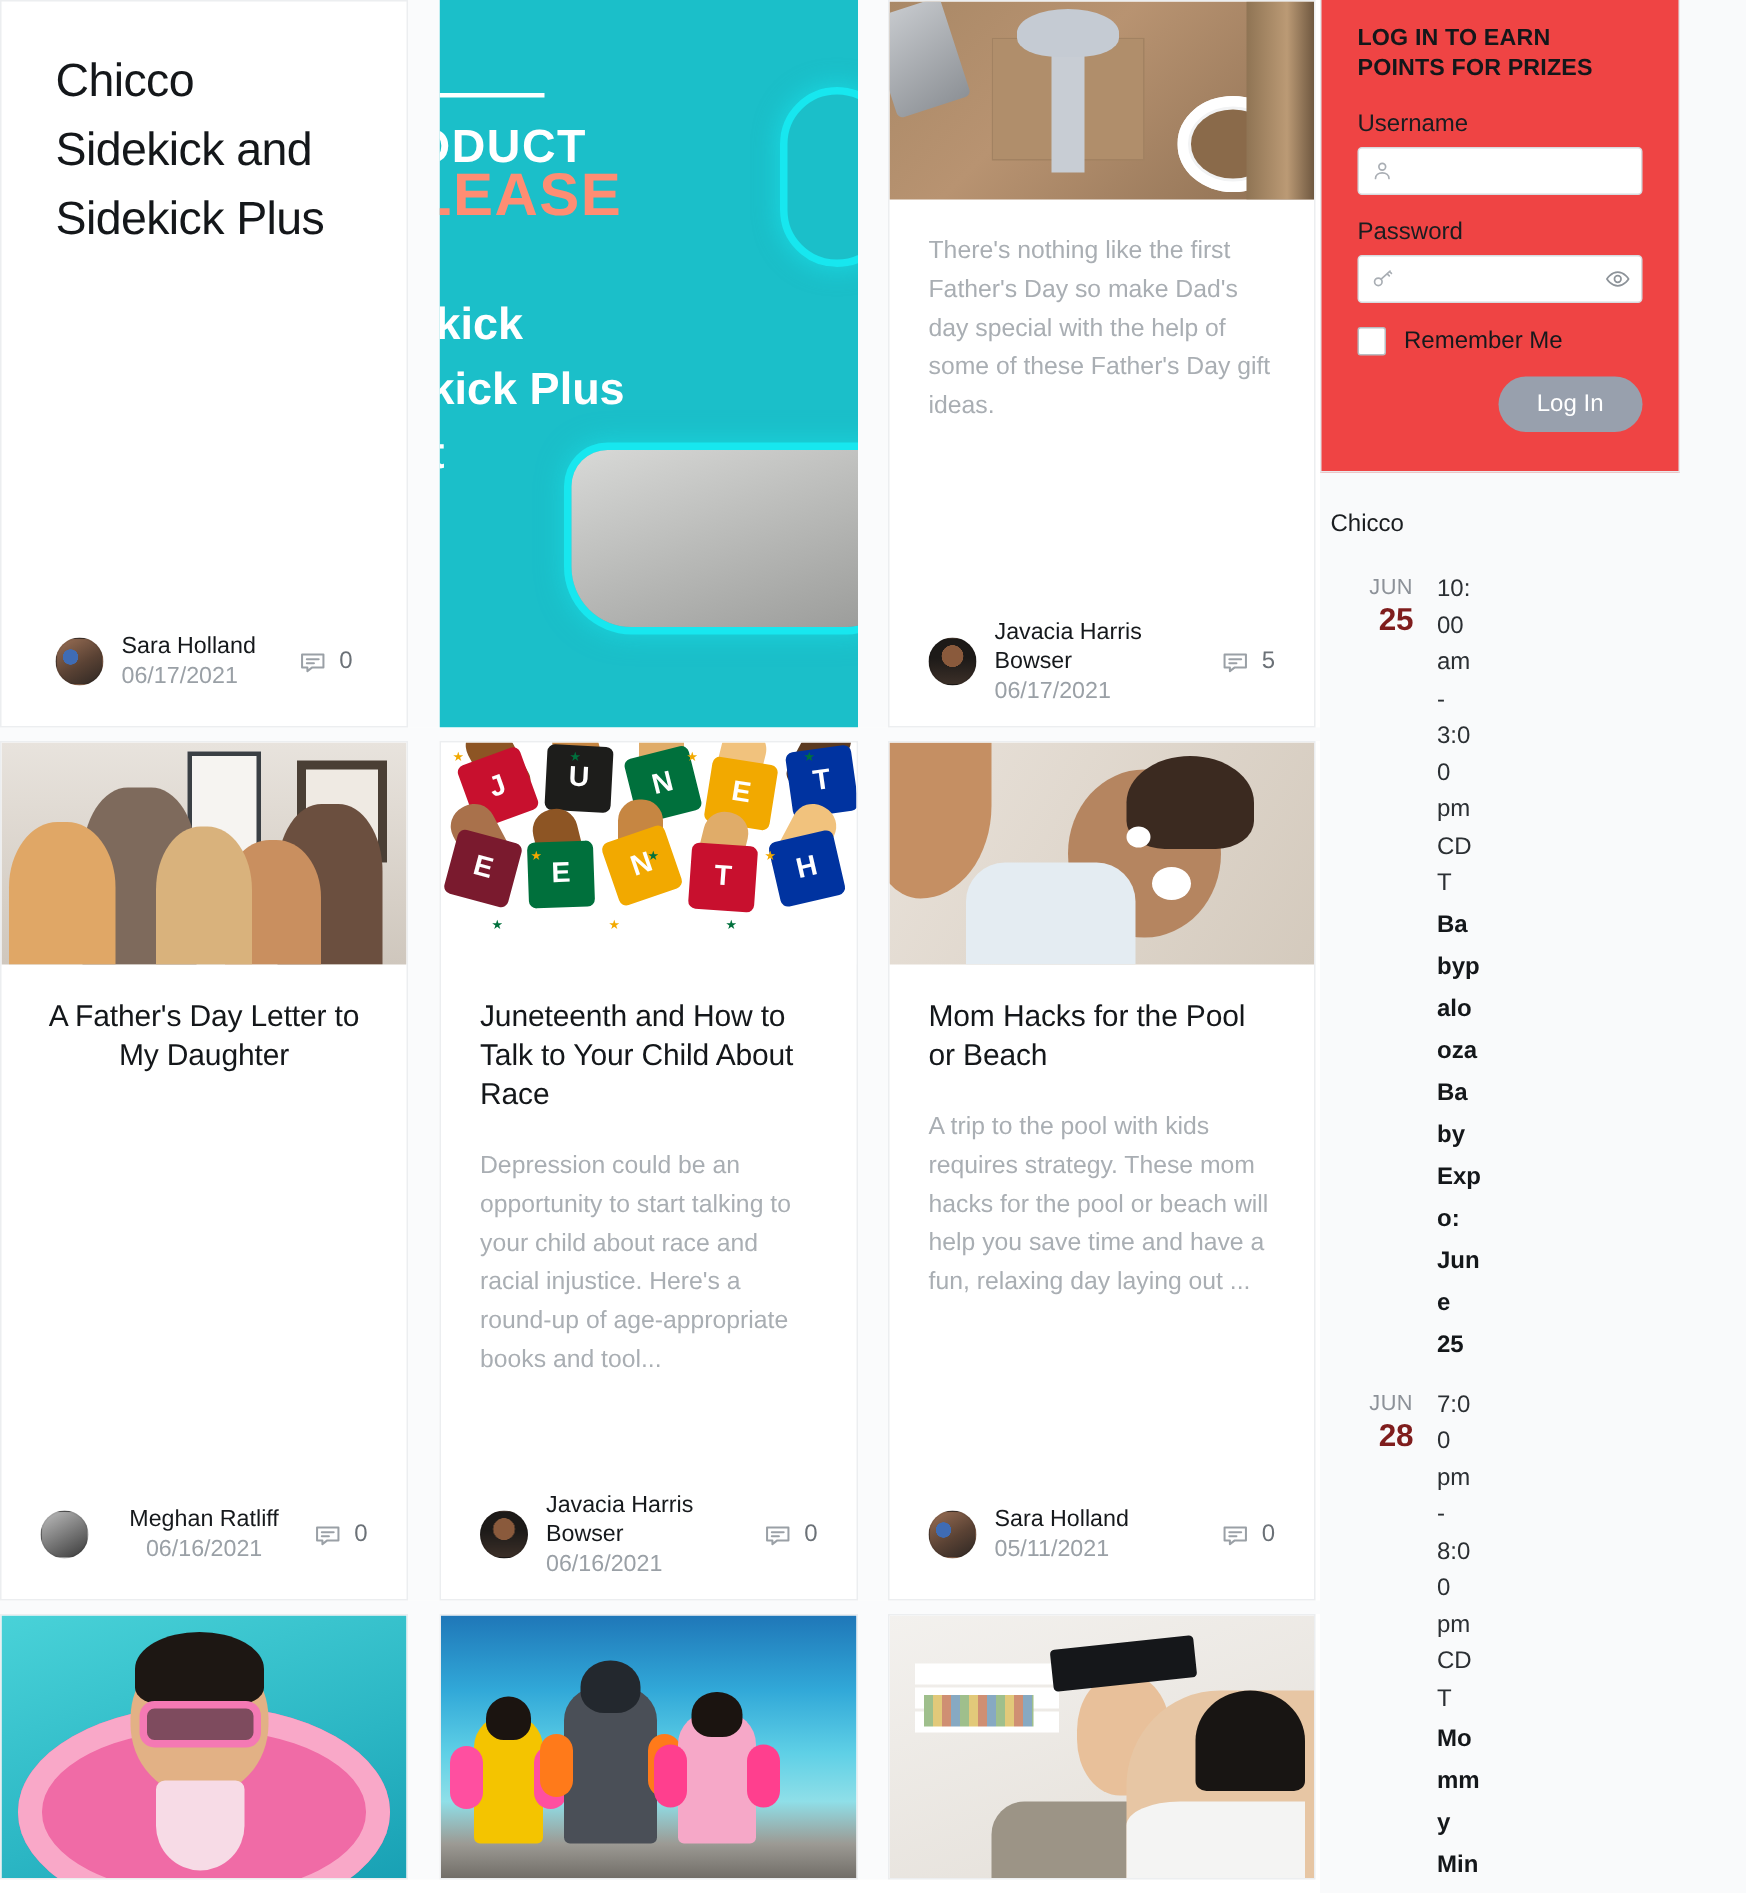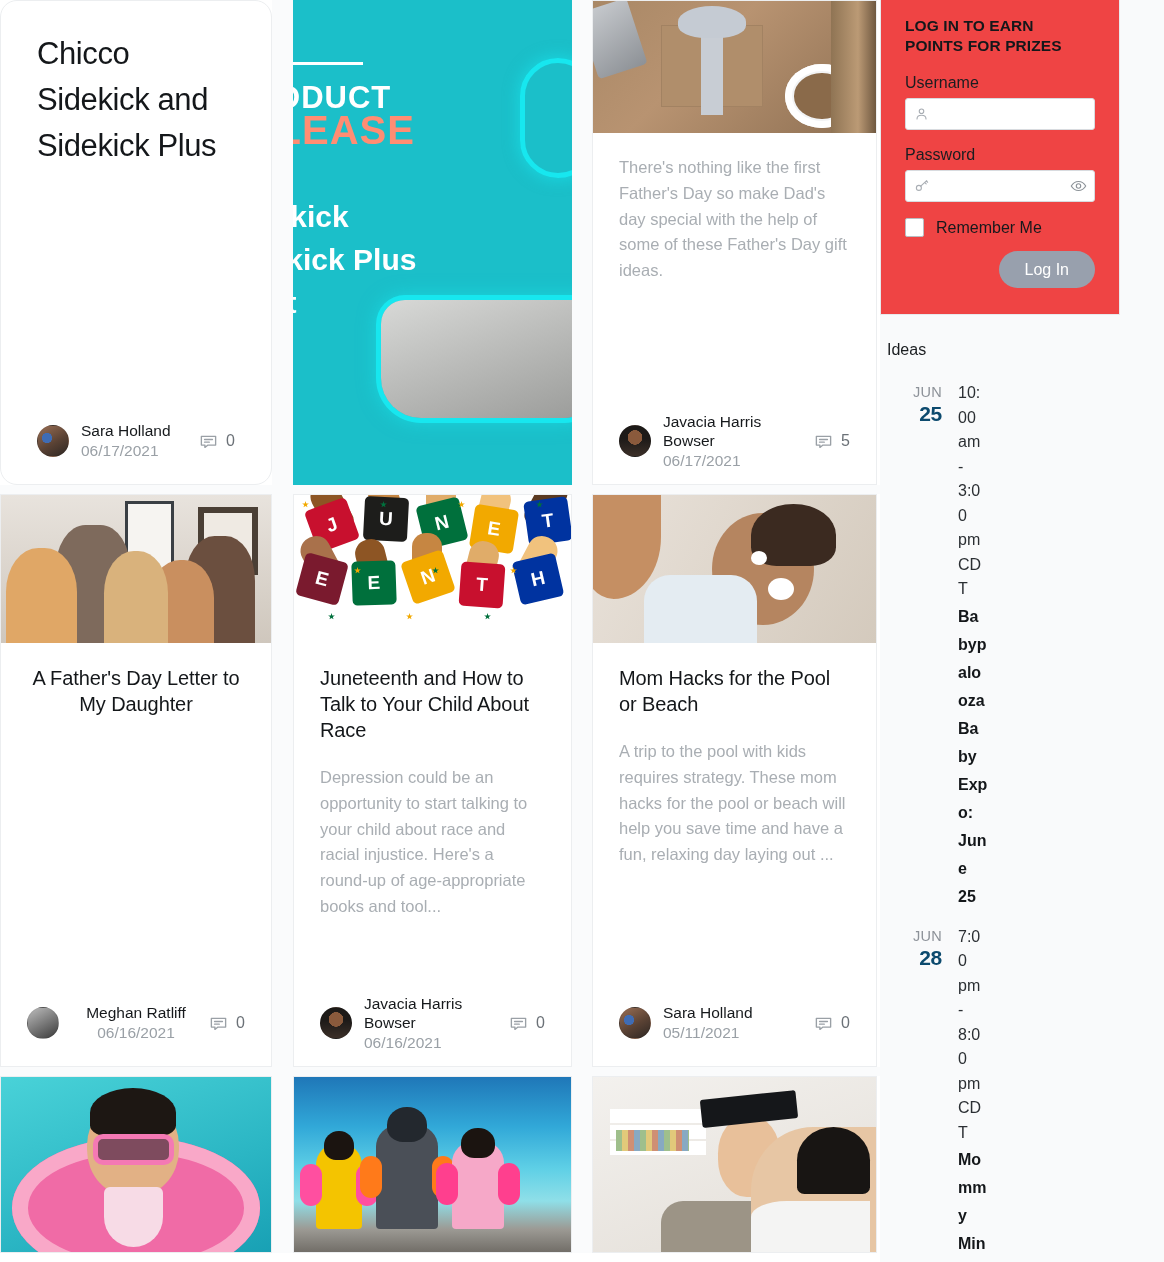--- a/index.html
+++ b/index.html
@@ -217,21 +217,21 @@
   }
   .ev-month {
     font-size: 14.5px;
     color: #8d9299;
     line-height: 19px;
     letter-spacing: 0.3px;
   }
   .ev-day {
     font-size: 21px;
     font-weight: bold;
-    color: #0c4a6e;
+    color: #7f1d1d;
     line-height: 24px;
     letter-spacing: -0.3px;
   }
   .event-info {
     width: 30px;
     flex: none;
     margin-left: 16px;
   }
   .ev-time {
     font-size: 16px;
@@ -322,21 +322,21 @@
 </style>
 </head>
 <body>
 
 <div class="page">
 
   <div class="main">
 
     <div class="grid-row">
 
-      <div class="card c1 hero" style="height:485px;border-radius:17px;">
+      <div class="card c1 hero" style="height:485px;">
         <div class="card-body">
           <h2 class="card-title">Chicco Sidekick and Sidekick Plus</h2>
         </div>
         <div class="card-meta">
           <div class="avatar av-sara"></div>
           <div class="meta-text">
             <div class="meta-author">Sara Holland</div>
             <div class="meta-date">06/17/2021</div>
           </div>
           <div class="meta-comments">
@@ -605,21 +605,21 @@
 
       <div class="remember-row">
         <span class="checkbox"></span>
         <span class="remember-label">Remember Me</span>
       </div>
 
       <button class="login-btn">Log In</button>
     </div>
 
     <div class="events">
-      <h3 class="events-heading">Ideas</h3>
+      <h3 class="events-heading">Chicco</h3>
 
       <div class="event-row">
         <div class="event-date">
           <div class="ev-month">JUN</div>
           <div class="ev-day">25</div>
         </div>
         <div class="event-info">
           <div class="ev-time">10:00 am - 3:00 pm CDT</div>
           <div class="ev-title">Babypalooza Baby Expo: June 25</div>
         </div>

